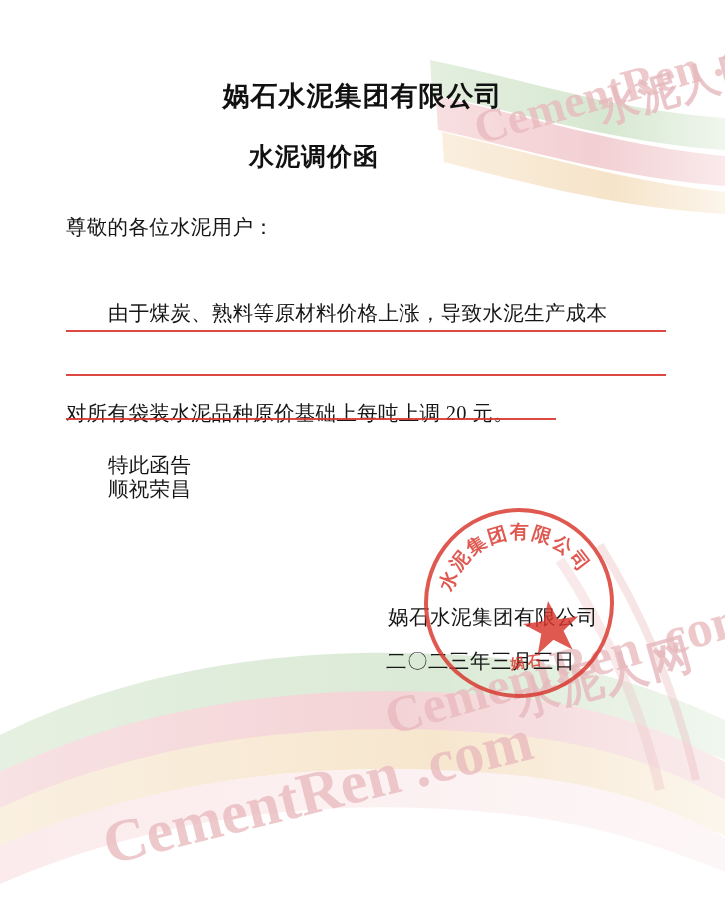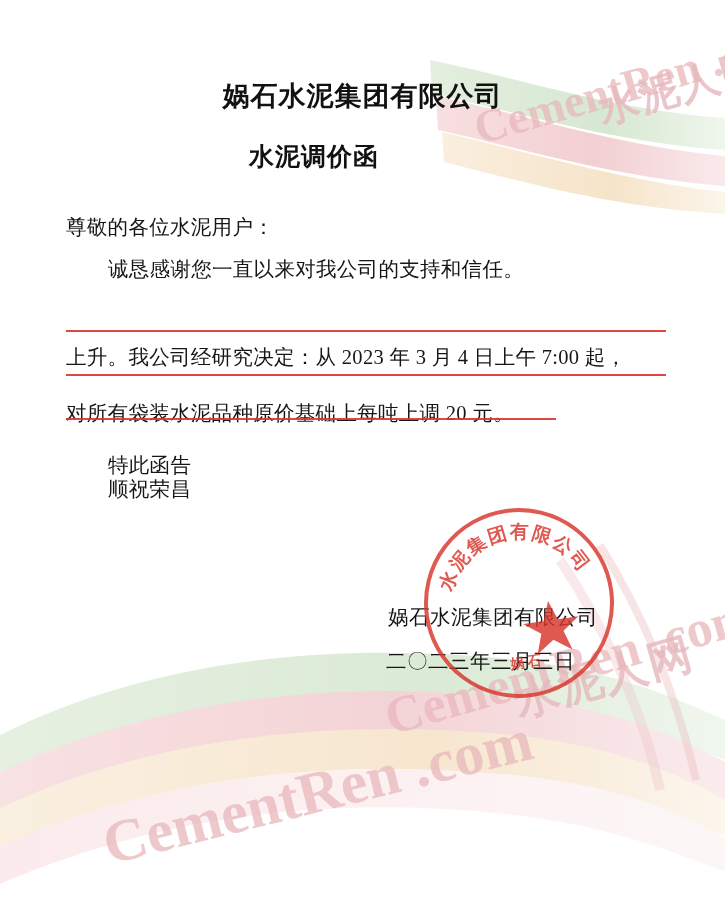--- a/index.html
+++ b/index.html
@@ -222,22 +222,21 @@
   <div class="wm-cn" style="left:596px; top:60px; font-size:40px; letter-spacing:2px; transform: rotate(-16deg);">水泥人网</div>
   <div class="wm-cn" style="left:512px; top:648px; font-size:44px; letter-spacing:2px; transform: rotate(-16deg);">水泥人网</div>
 </div>
 
 <div class="doc">
 
   <div class="title1">娲石水泥集团有限公司</div>
   <div class="title2">水泥调价函</div>
 
   <div class="para p-salutation">尊敬的各位水泥用户：</div>
-  <div class="para p-thanks">诚恳感谢您一直以来对我公司的支持和信任。</div>
-  <div class="para p-body2">上升。我公司经研究决定：从 2023 年 3 月 4 日上午 7:00 起，</div>
+  <div class="para p-body1">由于煤炭、熟料等原材料价格上涨，导致水泥生产成本</div>
   <div class="para p-body3">对所有袋装水泥品种原价基础上每吨上调 20 元。</div>
 
   <div class="uline ul1"></div>
   <div class="uline ul2"></div>
   <div class="uline ul3"></div>
 
   <div class="para p-closing1">特此函告</div>
   <div class="para p-closing2">顺祝荣昌</div>
 
   <div class="sig sig-company">娲石水泥集团有限公司</div>

